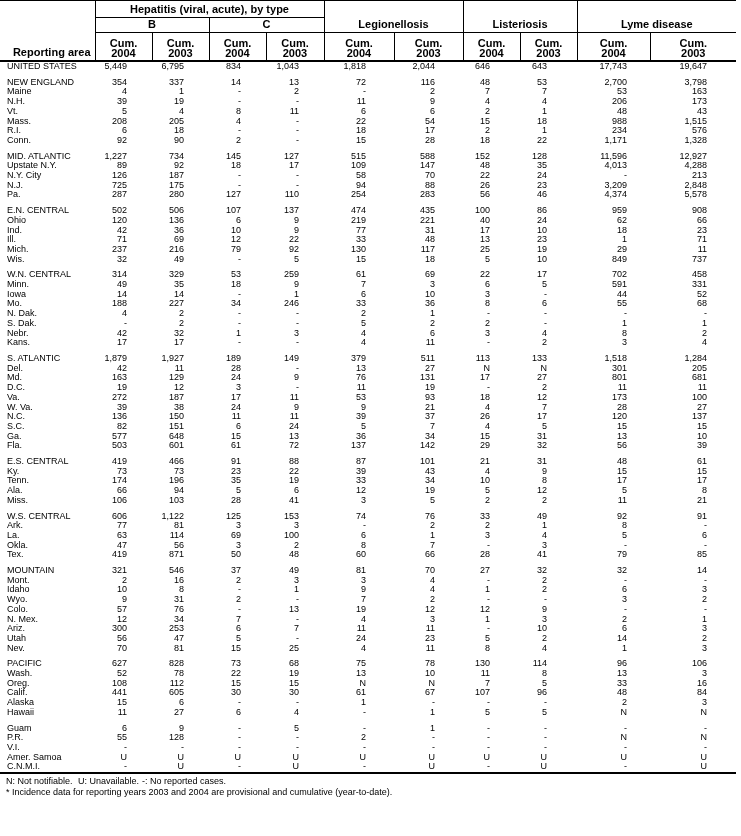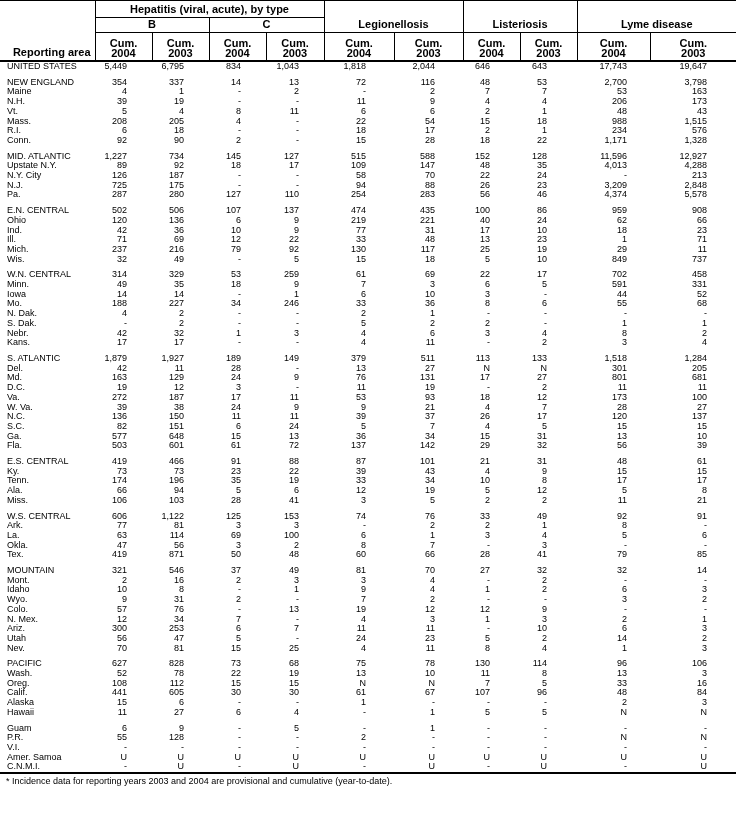--- a/index.html
+++ b/index.html
@@ -1023,16 +1023,17 @@
           <td>U</td>
           <td>-</td>
           <td>U</td>
           <td>-</td>
           <td>U</td>
         </tr>
       </tbody>
   </table>
 
   <div class="footnotes">
+    <div class="fn-line1"><span class="fn-item-1">N: Not notifiable.</span><span class="fn-item-2">U: Unavailable.</span><span>-: No reported cases.</span></div>
     <div class="fn-line2">* Incidence data for reporting years 2003 and 2004 are provisional and cumulative (year-to-date).</div>
   </div>
 
 </div>
 
 </body></html>

